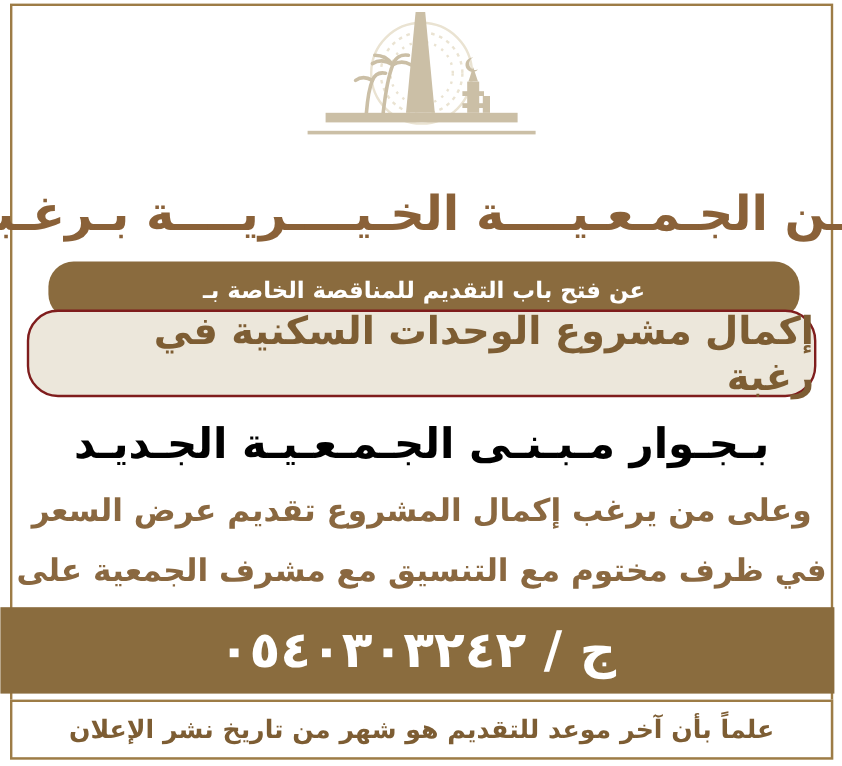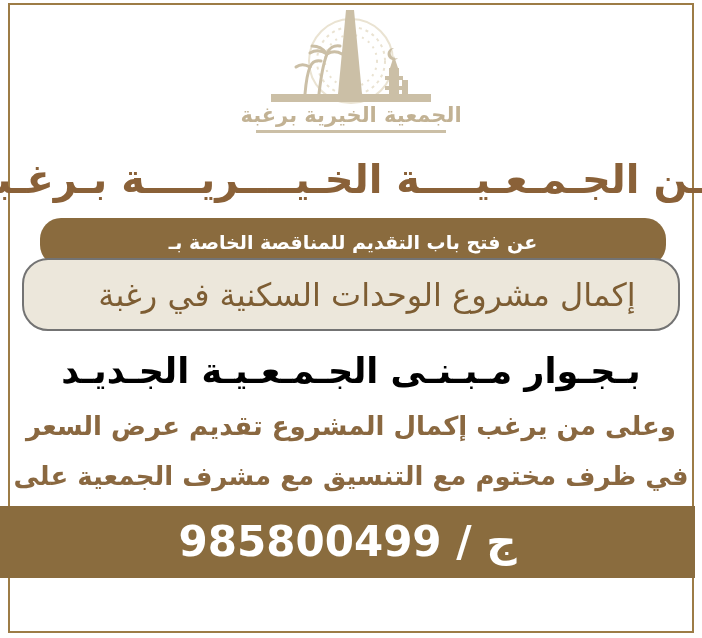--- a/index.html
+++ b/index.html
@@ -45,23 +45,23 @@
   }
   .pill{
     position:absolute;top:218px;left:40px;right:36px;height:48px;
     background:#8a6b3e;border-radius:21px;
     display:flex;align-items:center;justify-content:center;
     color:#ffffff;font-size:19px;font-weight:bold;
     z-index:2;
   }
   .project-box{
     position:absolute;top:258px;left:22px;right:22px;height:73px;
-    background:#ece7db;border:2px solid #737373;border-radius:26px;
+    background:#ece7db;border:2px solid #7f1d1d;border-radius:26px;
     display:flex;align-items:center;justify-content:center;
-    color:#7d5d33;font-size:32px;font-weight:normal;
+    color:#7d5d33;font-size:32px;font-weight:bold;
     box-sizing:border-box;
     z-index:2;
     padding-left:32px;
   }
   
   .location{
     position:absolute;top:342px;left:12px;right:12px;height:58px;
     display:flex;align-items:center;justify-content:center;
     font-size:35px;font-weight:bold;color:#000000;
     white-space:nowrap;
@@ -130,31 +130,33 @@
         <rect x="158" y="62" width="10" height="26"></rect>
         <rect x="154" y="70" width="18" height="4"></rect>
         <rect x="154" y="80" width="18" height="4"></rect>
         <polygon points="163,50 167,62 159,62"></polygon>
         <path d="M163,42 a6,6 0 1 0 4,10 a5,5 0 1 1 -4,-10 Z"></path>
         <rect x="171" y="74" width="6" height="14"></rect>
       </g>
 
       <rect x="40" y="88" width="160" height="8" fill="#cbbfa6"></rect>
     </svg>
-    <div class="logo-calligraphy">الجمعية الخيرية برغبة</div>
     <div class="logo-underline"></div>
   </div>
 
   <div class="title">تـعـلـن الجـمـعـيــــة الخـيــــريــــة بـرغـبــــة</div>
 
   <div class="pill">عن فتح باب التقديم للمناقصة الخاصة بـ</div>
 
   <div class="project-box">إكمال مشروع الوحدات السكنية في رغبة</div>
 
   <div class="location">بـجـوار مـبـنـى الجـمـعـيـة الجـديـد</div>
   <div class="body-line l2">في ظرف مختوم مع التنسيق مع مشرف الجمعية على</div>
   <div class="body-line l1">وعلى من يرغب إكمال المشروع تقديم عرض السعر</div>
 
   <div class="phone-bar">
-    <span class="phone">ج / 985800499</span>
+    <span class="phone">ج / ٠٥٤٠٣٠٣٢٤٢</span>
   </div>
 
+  <div class="footer-box">
+    <span>علماً بأن آخر موعد للتقديم هو شهر من تاريخ نشر الإعلان</span>
+  </div>
 </div>
 
 </body></html>

